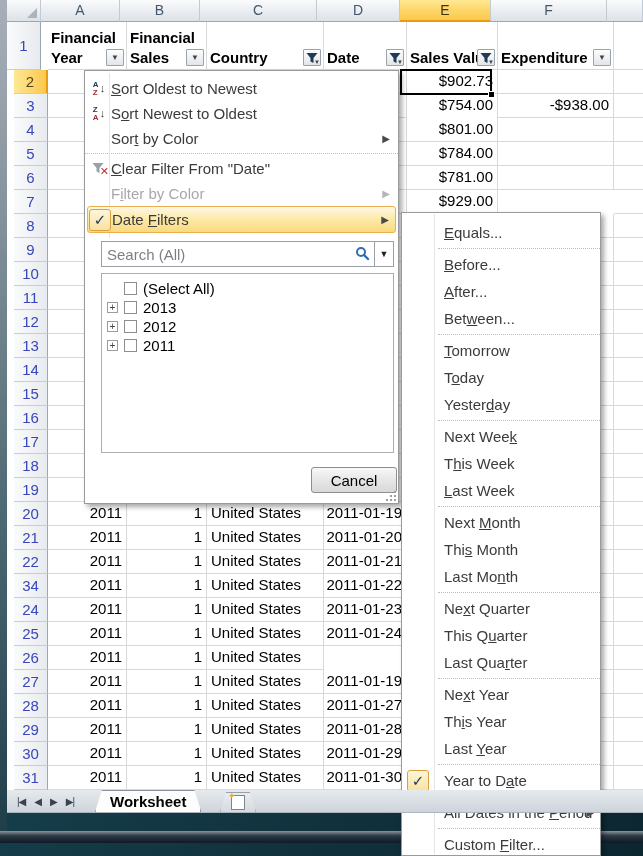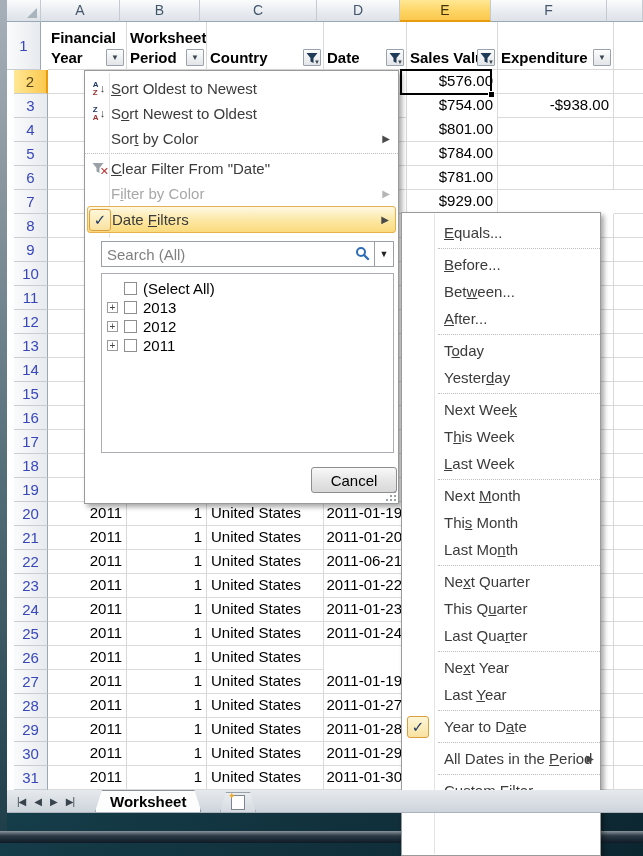--- a/index.html
+++ b/index.html
@@ -131,21 +131,21 @@
       <div class="colhdr" style="left: 484px; width: 116px;">F</div>
       <div class="colhdr" style="left: 600px; width: 36px;"></div>
       <div class="rowhdr" style="left: 0px; top: 22px; width: 34px; height: 48px; line-height: 48px;">1</div>
       <div class="hdrcell" style="left: 41px; top: 22px; width: 79px; height: 48px;">
         <div class="hdrlabel" style="max-width: 73px;">Financial Year</div>
         <div class="fbtn">
           <span class="arr">▼</span>
         </div>
       </div>
       <div class="hdrcell" style="left: 120px; top: 22px; width: 80px; height: 48px;">
-        <div class="hdrlabel" style="max-width: 74px;">Worksheet Period</div>
+        <div class="hdrlabel" style="max-width: 74px;">Financial Sales</div>
         <div class="fbtn">
           <span class="arr">▼</span>
         </div>
       </div>
       <div class="hdrcell" style="left: 200px; top: 22px; width: 117px; height: 48px;">
         <div class="hdrlabel" style="max-width: 111px;">Country</div>
         <div class="fbtn">
           <svg width="12" height="12" viewBox="0 0 12 12">
             <path d="M0.5 1h11L7.5 6v5l-3-1.6V6z" fill="#1f3b57"></path>
           </svg>
@@ -175,21 +175,21 @@
         <div class="fbtn">
           <span class="arr">▼</span>
         </div>
       </div>
       <div class="hdrcell" style="left: 607px; top: 22px; width: 36px; height: 48px;"></div>
       <div class="rowhdr sel" style="top: 70px; width: 34px; height: 24px; line-height: 23px;">2</div>
       <div class="cell r" style="left: 41px; top: 70px; width: 79px; height: 24px; line-height: 22px;"></div>
       <div class="cell r" style="left: 120px; top: 70px; width: 80px; height: 24px; line-height: 22px;"></div>
       <div class="cell l" style="left: 200px; top: 70px; width: 117px; height: 24px; line-height: 22px;"></div>
       <div class="cell r" style="left: 317px; top: 70px; width: 83px; height: 24px; line-height: 22px;"></div>
-      <div class="cell r" style="left: 400px; top: 70px; width: 91px; height: 24px; line-height: 22px;">$576.00</div>
+      <div class="cell r" style="left: 400px; top: 70px; width: 91px; height: 24px; line-height: 22px;">$902.73</div>
       <div class="cell r" style="left: 491px; top: 70px; width: 116px; height: 24px; line-height: 22px;"></div>
       <div class="cell r" style="left: 607px; top: 70px; width: 36px; height: 24px; line-height: 22px;"></div>
       <div class="rowhdr" style="top: 94px; width: 34px; height: 24px; line-height: 23px;">3</div>
       <div class="cell r" style="left: 41px; top: 94px; width: 79px; height: 24px; line-height: 22px;"></div>
       <div class="cell r" style="left: 120px; top: 94px; width: 80px; height: 24px; line-height: 22px;"></div>
       <div class="cell l" style="left: 200px; top: 94px; width: 117px; height: 24px; line-height: 22px;"></div>
       <div class="cell r" style="left: 317px; top: 94px; width: 83px; height: 24px; line-height: 22px;"></div>
       <div class="cell r" style="left: 400px; top: 94px; width: 91px; height: 32px; line-height: 22px;">$754.00</div>
       <div class="cell r" style="left: 491px; top: 94px; width: 116px; height: 24px; line-height: 22px;">-$938.00</div>
       <div class="cell r" style="left: 607px; top: 94px; width: 36px; height: 24px; line-height: 22px;"></div>
@@ -333,25 +333,25 @@
       <div class="cell r" style="left: 120px; top: 526px; width: 80px; height: 24px; line-height: 22px;">1</div>
       <div class="cell l" style="left: 200px; top: 526px; width: 117px; height: 24px; line-height: 22px;">United States</div>
       <div class="cell r" style="left: 317px; top: 526px; width: 83px; height: 24px; line-height: 22px;">2011-01-20</div>
       <div class="cell r" style="left: 400px; top: 526px; width: 91px; height: 24px; line-height: 22px;"></div>
       <div class="cell r" style="left: 491px; top: 526px; width: 116px; height: 24px; line-height: 22px;"></div>
       <div class="cell r" style="left: 607px; top: 526px; width: 36px; height: 24px; line-height: 22px;"></div>
       <div class="rowhdr" style="top: 550px; width: 34px; height: 24px; line-height: 23px;">22</div>
       <div class="cell r" style="left: 41px; top: 550px; width: 79px; height: 24px; line-height: 22px;">2011</div>
       <div class="cell r" style="left: 120px; top: 550px; width: 80px; height: 24px; line-height: 22px;">1</div>
       <div class="cell l" style="left: 200px; top: 550px; width: 117px; height: 24px; line-height: 22px;">United States</div>
-      <div class="cell r" style="left: 317px; top: 550px; width: 83px; height: 24px; line-height: 22px;">2011-06-21</div>
+      <div class="cell r" style="left: 317px; top: 550px; width: 83px; height: 24px; line-height: 22px;">2011-01-21</div>
       <div class="cell r" style="left: 400px; top: 550px; width: 91px; height: 24px; line-height: 22px;"></div>
       <div class="cell r" style="left: 491px; top: 550px; width: 116px; height: 24px; line-height: 22px;"></div>
       <div class="cell r" style="left: 607px; top: 550px; width: 36px; height: 24px; line-height: 22px;"></div>
-      <div class="rowhdr" style="top: 574px; width: 34px; height: 24px; line-height: 23px;">23</div>
+      <div class="rowhdr" style="top: 574px; width: 34px; height: 24px; line-height: 23px;">34</div>
       <div class="cell r" style="left: 41px; top: 574px; width: 79px; height: 24px; line-height: 22px;">2011</div>
       <div class="cell r" style="left: 120px; top: 574px; width: 80px; height: 24px; line-height: 22px;">1</div>
       <div class="cell l" style="left: 200px; top: 574px; width: 117px; height: 24px; line-height: 22px;">United States</div>
       <div class="cell r" style="left: 317px; top: 574px; width: 83px; height: 24px; line-height: 22px;">2011-01-22</div>
       <div class="cell r" style="left: 400px; top: 574px; width: 91px; height: 24px; line-height: 22px;"></div>
       <div class="cell r" style="left: 491px; top: 574px; width: 116px; height: 24px; line-height: 22px;"></div>
       <div class="cell r" style="left: 607px; top: 574px; width: 36px; height: 24px; line-height: 22px;"></div>
       <div class="rowhdr" style="top: 598px; width: 34px; height: 24px; line-height: 23px;">24</div>
       <div class="cell r" style="left: 41px; top: 598px; width: 79px; height: 24px; line-height: 22px;">2011</div>
       <div class="cell r" style="left: 120px; top: 598px; width: 80px; height: 24px; line-height: 22px;">1</div>
@@ -529,27 +529,31 @@
           <span style="width: 0px;"></span>
           <span class="txt"><u>E</u>quals...</span>
         </div>
         <div class="msep"></div>
         <div class="mi" style="height: 27px;">
           <span style="width: 0px;"></span>
           <span class="txt"><u>B</u>efore...</span>
         </div>
         <div class="mi" style="height: 27px;">
           <span style="width: 0px;"></span>
+          <span class="txt"><u>A</u>fter...</span>
+        </div>
+        <div class="mi" style="height: 27px;">
+          <span style="width: 0px;"></span>
           <span class="txt">Bet<u>w</u>een...</span>
         </div>
-        <div class="mi" style="height: 27px;">
-          <span style="width: 0px;"></span>
-          <span class="txt"><u>A</u>fter...</span>
-        </div>
-        <div class="msep"></div>
+        <div class="msep"></div>
+        <div class="mi" style="height: 27px;">
+          <span style="width: 0px;"></span>
+          <span class="txt"><u>T</u>omorrow</span>
+        </div>
         <div class="mi" style="height: 27px;">
           <span style="width: 0px;"></span>
           <span class="txt">T<u>o</u>day</span>
         </div>
         <div class="mi" style="height: 27px;">
           <span style="width: 0px;"></span>
           <span class="txt">Yester<u>d</u>ay</span>
         </div>
         <div class="msep"></div>
         <div class="mi" style="height: 27px;">
@@ -587,20 +591,24 @@
           <span class="txt">This Q<u>u</u>arter</span>
         </div>
         <div class="mi" style="height: 27px;">
           <span style="width: 0px;"></span>
           <span class="txt">Last Qua<u>r</u>ter</span>
         </div>
         <div class="msep"></div>
         <div class="mi" style="height: 27px;">
           <span style="width: 0px;"></span>
           <span class="txt">Ne<u>x</u>t Year</span>
+        </div>
+        <div class="mi" style="height: 27px;">
+          <span style="width: 0px;"></span>
+          <span class="txt">Th<u>i</u>s Year</span>
         </div>
         <div class="mi" style="height: 27px;">
           <span style="width: 0px;"></span>
           <span class="txt">Last <u>Y</u>ear</span>
         </div>
         <div class="msep"></div>
         <div class="mi" style="height: 27px;">
           <span class="checkbox-ic" style="left: 5px; top: 50%; margin-top: -11px;">✓</span>
           <span style="width: 0px;"></span>
           <span class="txt">Year to D<u>a</u>te</span>

